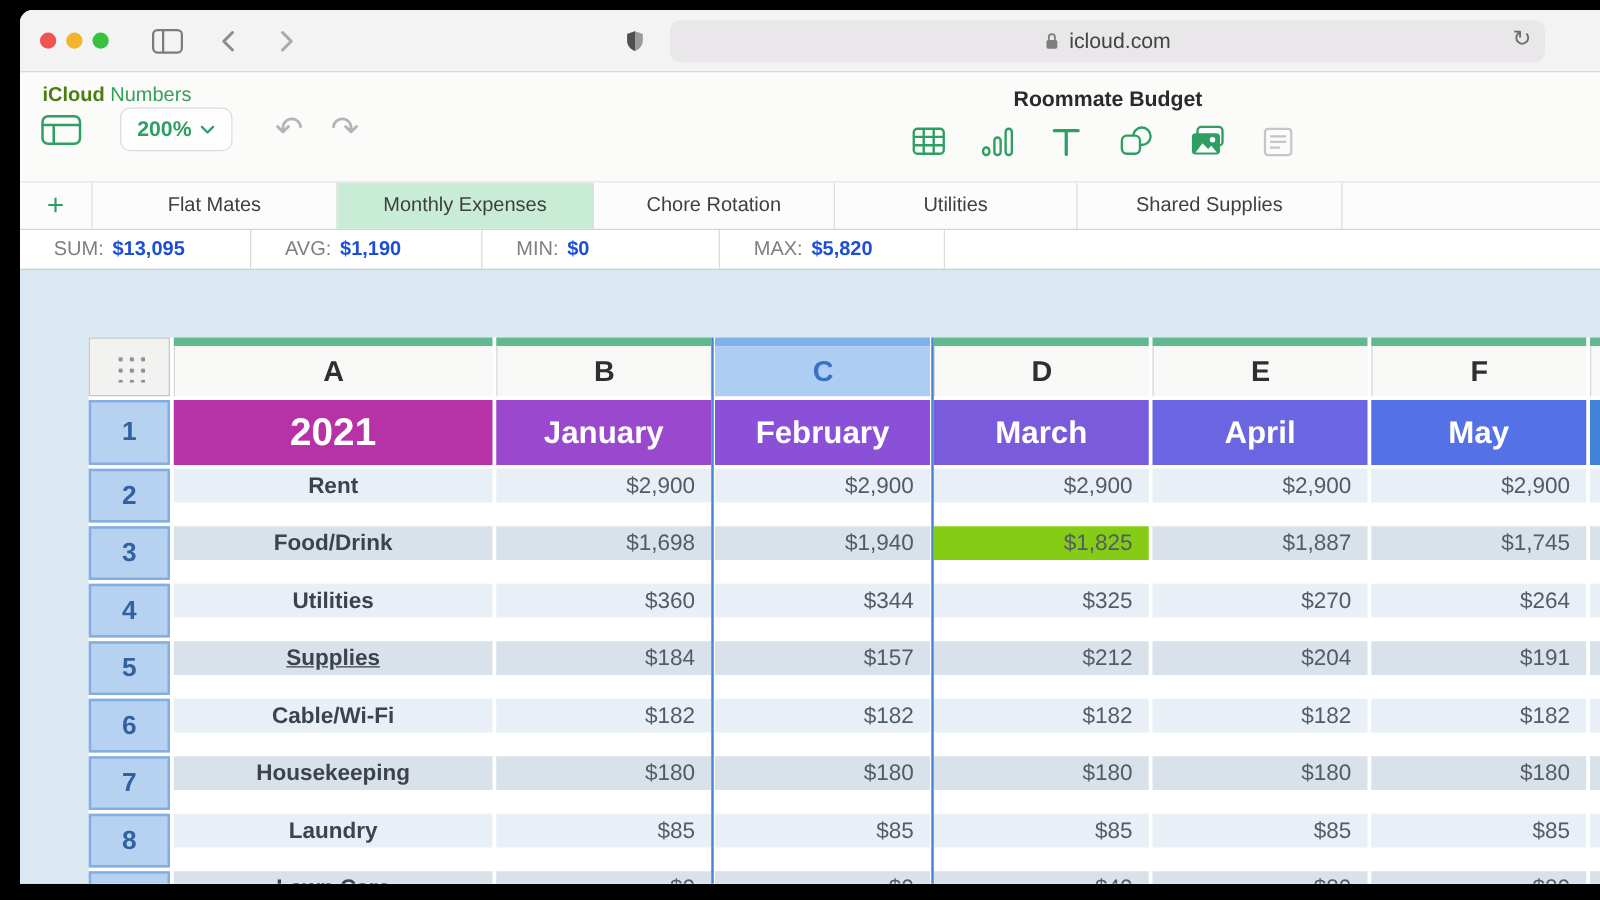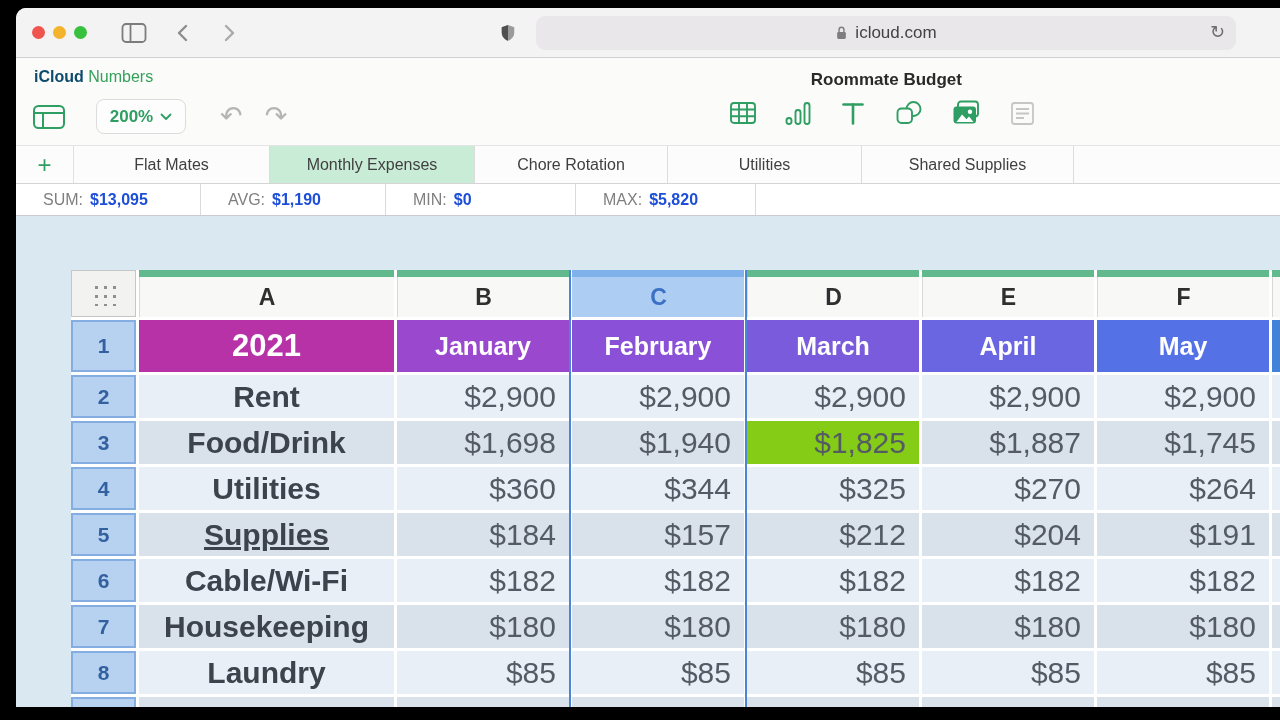--- a/index.html
+++ b/index.html
@@ -24,25 +24,25 @@
   .chrome .spacer{flex:1;}
   .urlbar{width:700px;height:34px;background:#e9e7e9;border-radius:9px;margin-left:18px;
     display:flex;align-items:center;justify-content:center;gap:7px;position:relative;}
   .urlbar .url-text{font-size:17px;color:#434343;}
   .reload{position:absolute;right:11px;top:5px;font-size:18px;color:#6d6d6d;}
   .chrome .right-pad{width:44px;}
 
   
   .appheader{height:87px;background:#fbfbfa;border-bottom:1px solid #e4e4e4;position:relative;}
   .brand{position:absolute;left:18px;top:10px;font-size:16px;}
-  .brand .b1{font-weight:700;color:#0c4a6e;text-align:center;}
+  .brand .b1{font-weight:700;color:#4d7c0f;text-align:center;}
   .brand .b2{font-weight:500;color:#35a05a;}
   .doc-title{position:absolute;left:68%;top:12px;transform:translateX(-50%);
     font-size:17px;font-weight:600;color:#2a2a2a;white-space:nowrap;}
-  .tools-left{position:absolute;left:16px;top:41px;display:flex;align-items:center;}
+  .tools-left{position:absolute;left:16px;top:28px;display:flex;align-items:center;}
   .zoomctl{margin-left:30px;width:88px;height:33px;border:1.5px solid #dcdcdc;border-radius:8px;
     display:flex;align-items:center;justify-content:center;gap:7px;background:#fdfdfd;}
   .zoomctl .zv{font-size:17px;font-weight:600;color:#2f9e63;}
   .histbtn{font-size:27px;color:#b5b5b5;line-height:1;}
   .undo{margin-left:34px;} .redo{margin-left:22px;}
   .tools-right{position:absolute;left:712px;top:40px;display:flex;align-items:center;gap:25px;}
 
   
   .tabbar{height:38px;background:#fcfcfc;border-bottom:1px solid #d5d5d5;
     display:flex;align-items:stretch;box-sizing:border-box;}
@@ -76,21 +76,21 @@
     font-size:23px;font-weight:600;color:#2f2f2f;border-left:1px solid #d8d8d8;}
   .colhdr.sel .strip{background:#7fb1ea;}
   .colhdr.sel .lbl{background:#aecdf2;color:#3c70c5;border-left-color:#aecdf2;}
 
   .rownum{width:65px;background:#b7d2f1;border:2px solid #84aee2;
     display:flex;align-items:center;justify-content:center;
     font-size:21px;font-weight:600;color:#33619f;}
   .titlecell{height:52px;display:flex;align-items:center;justify-content:center;
     color:#fff;font-size:25px;font-weight:700;}
   .titlecell.big{font-size:31px;font-weight:800;}
-  .datacell{height:43px;display:flex;align-items:center;font-size:30px;color:#545b64;}
+  .datacell{height:27px;display:flex;align-items:center;font-size:18px;color:#545b64;}
   .datacell.cat{justify-content:center;font-weight:600;color:#3c434c;}
   .datacell.val{justify-content:flex-end;padding-right:13px;}
   .sel-overlay{position:absolute;top:0;height:100%;pointer-events:none;
     border-left:2px solid #4a86d8;border-right:2px solid #4a86d8;}
 
   svg{display:block;}
 </style>
 </head>
 <body>
 

